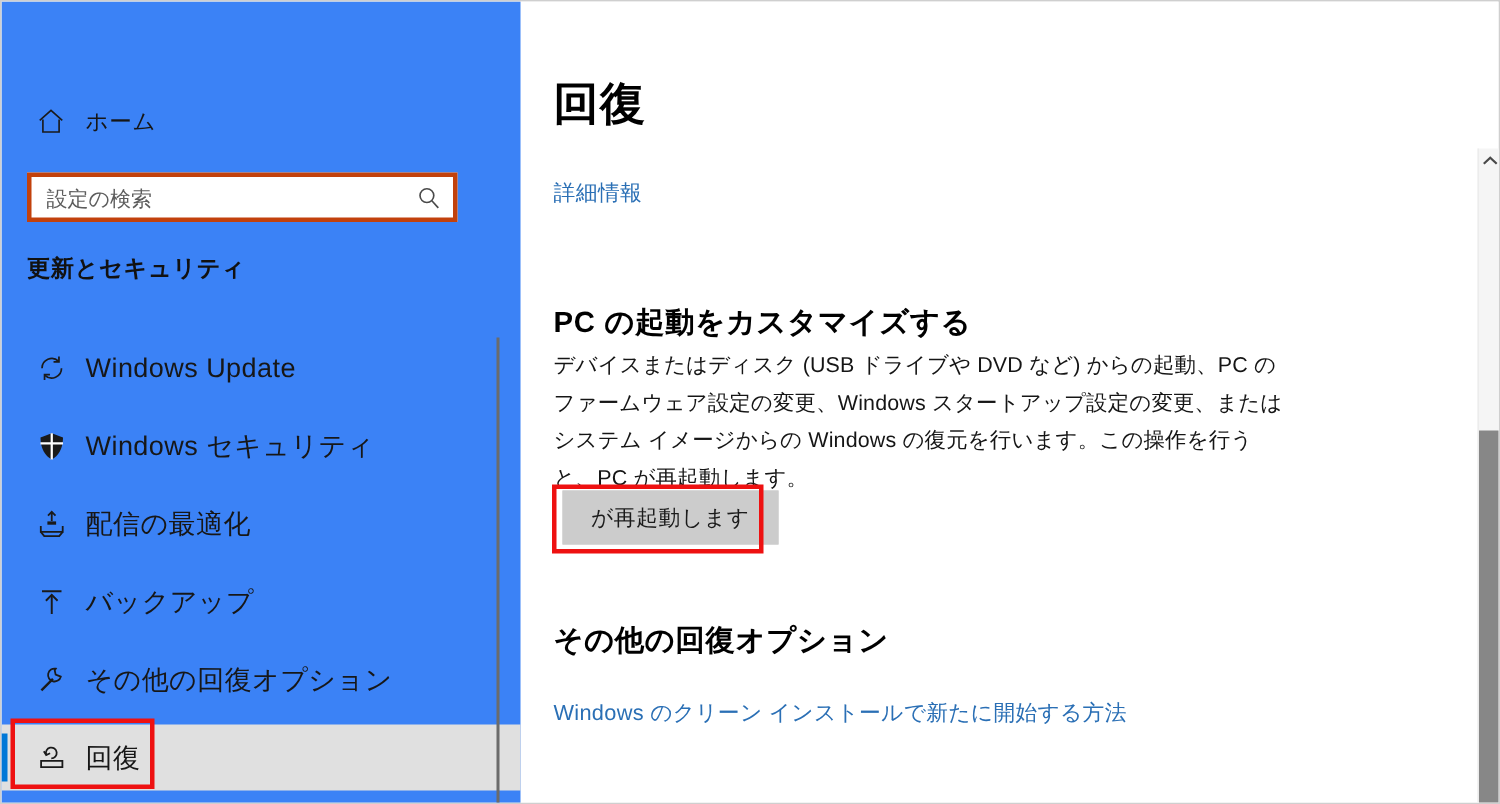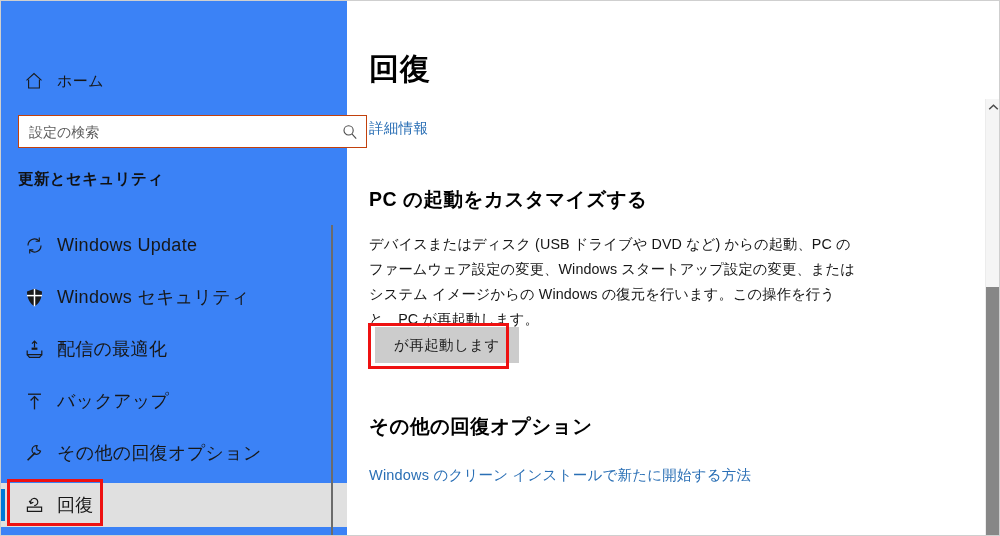--- a/index.html
+++ b/index.html
@@ -113,24 +113,24 @@
     font-size: 15px;
     color: #161616;
     margin-left: 4px;
     letter-spacing: 0.5px;
   }
 
   .search-wrap {
     position: absolute;
     top: 114px;
     left: 17px;
-    width: 349px;
+    width: 287px;
     height: 33px;
     background: #ffffff;
-    border: 1px solid #c2410c;
+    border: 3px solid #c2410c;
     display: flex;
     align-items: center;
     cursor: text;
   }
   .search-input {
     flex: 1;
     border: none;
     outline: none;
     background: transparent;
     font-family: "Liberation Sans", "DejaVu Sans", sans-serif;
@@ -237,21 +237,21 @@
     letter-spacing: 0.3px;
   }
 
   .section-head {
     position: absolute;
     left: 22px;
     font-size: 19.5px;
     color: #000000;
     letter-spacing: 0.5px;
   }
-  .sec1-head { top: 185px; }
+  .sec1-head { top: 200px; }
   .sec2-head { top: 412px; }
 
   .body-text {
     position: absolute;
     top: 231px;
     left: 22px;
     width: 495px;
     font-size: 14.3px;
     line-height: 25px;
     color: #151515;

